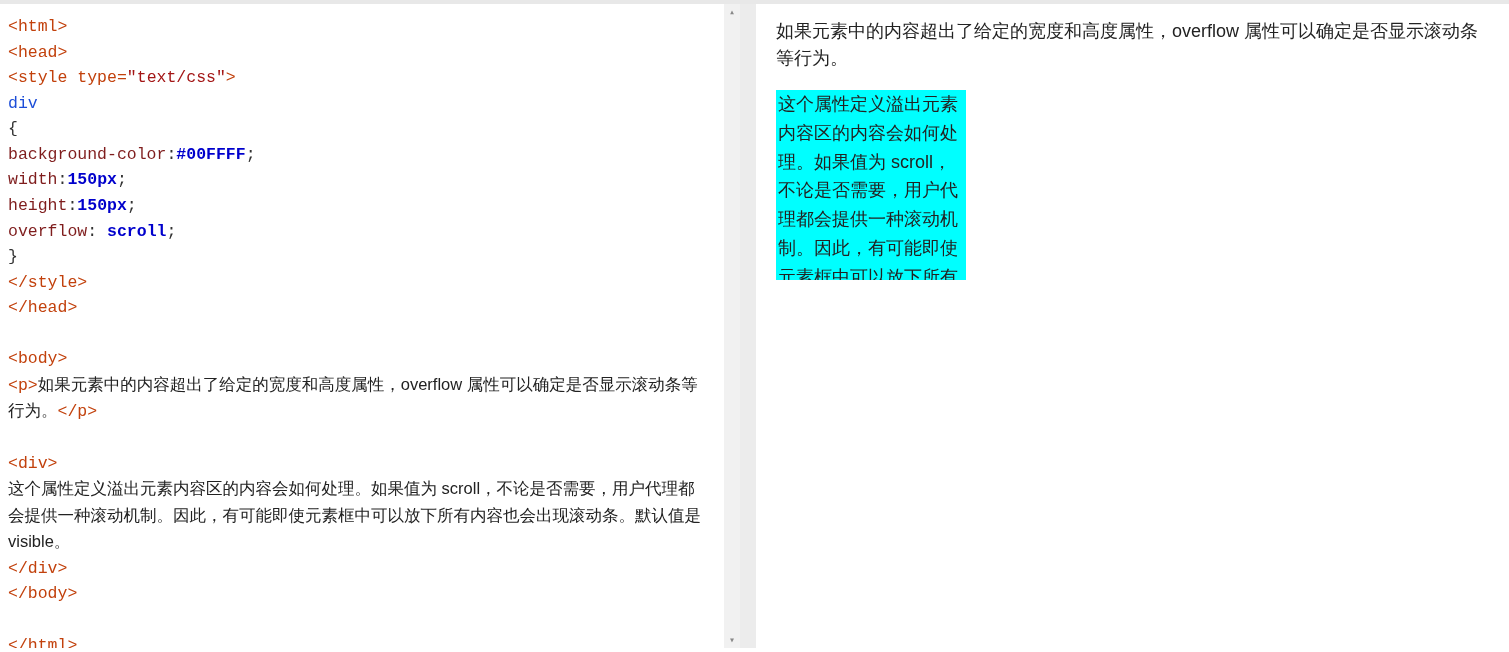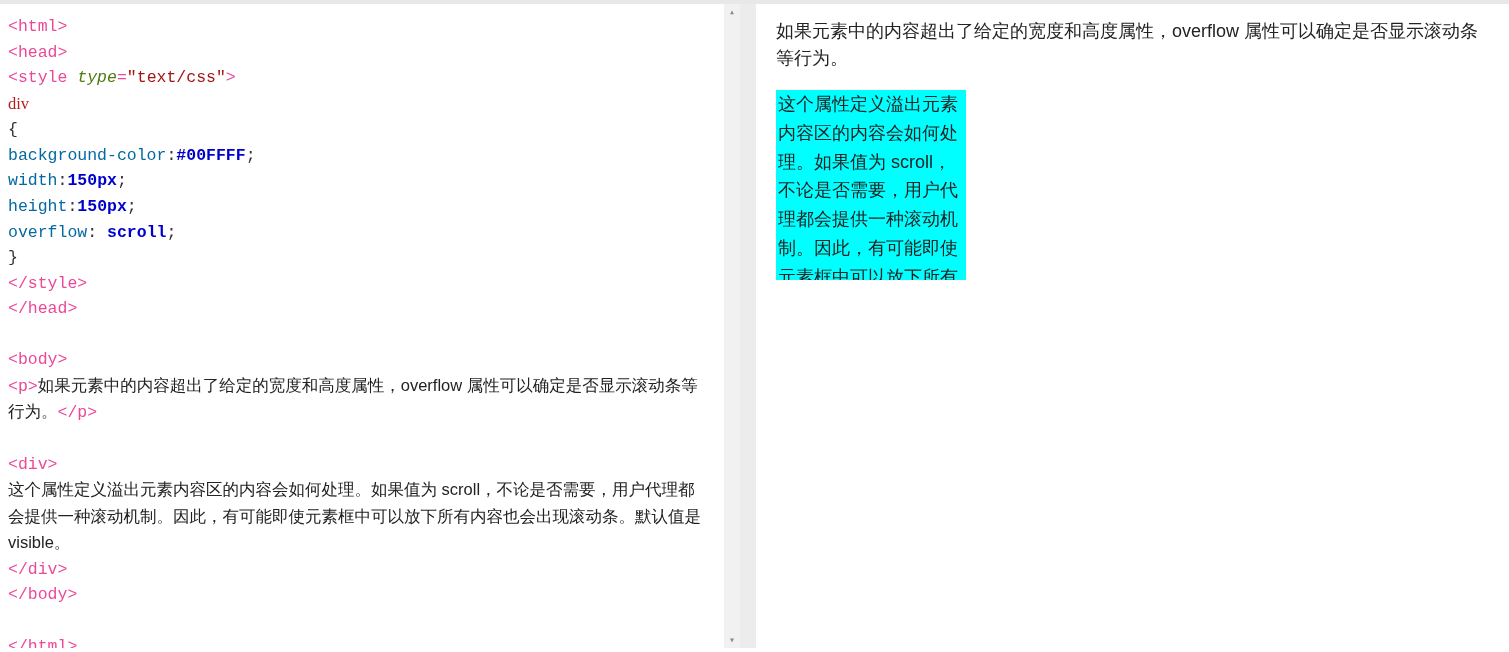--- a/index.html
+++ b/index.html
@@ -75,26 +75,26 @@
     color: #222;
     padding: 0 2px;
   }
   
   .code {
     white-space: pre;
     line-height: 1.55;
     font-size: 16.5px;
     color: #333;
   }
-  .tag { color: #ec4899; }
-  .attr { color: #4d7c0f; font-style: italic; }
+  .tag { color: #c2410c; }
+  .attr { color: #c2410c; }
   .val  { color: #a31515; }
-  .prop { color: #0369a1; }
+  .prop { color: #7f1d1d; }
   .pval { color: #0000cc; font-weight: bold; }
-  .sel  { color: #b91c1c; font-family: Liberation Serif, serif; }
+  .sel  { color: #1d4ed8; }
   .txt  { color: #222; font-family: "Microsoft YaHei", Arial, sans-serif; }
   .brace { color: #333; }
   .punc { color: #333; }
 </style>
 </head>
 <body>
 
 <div class="split">
 
   <div class="left-pane">

